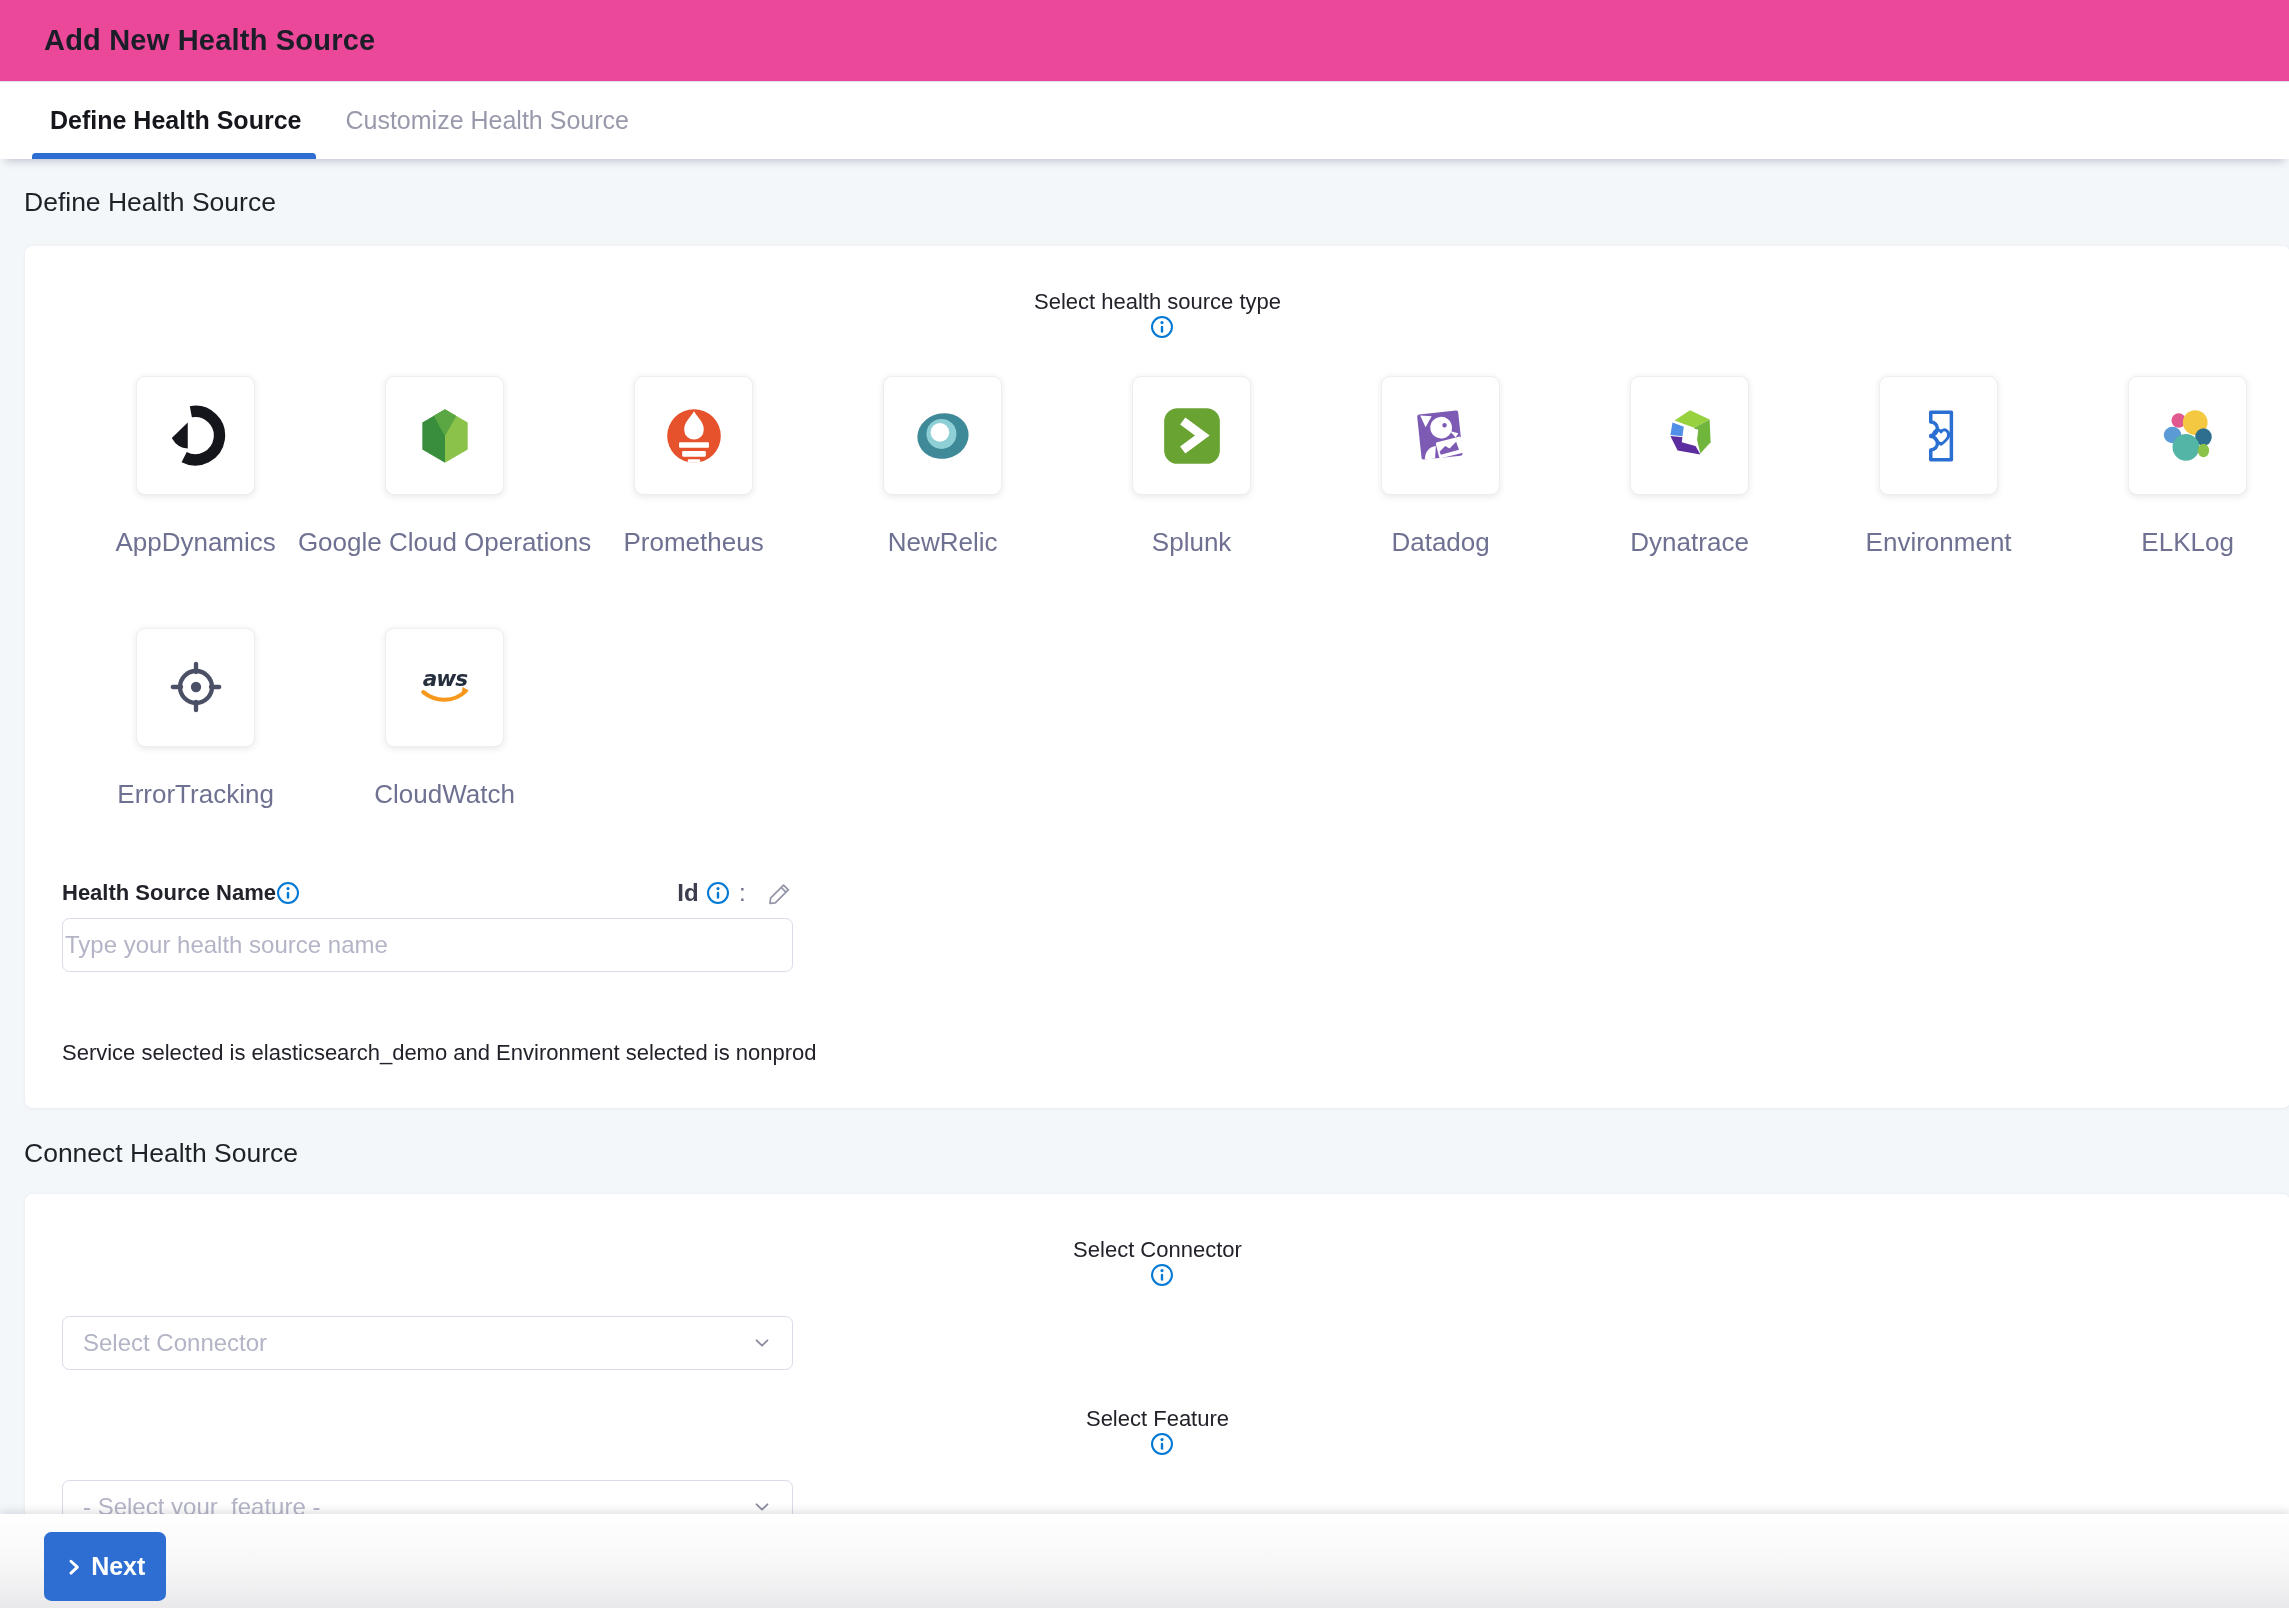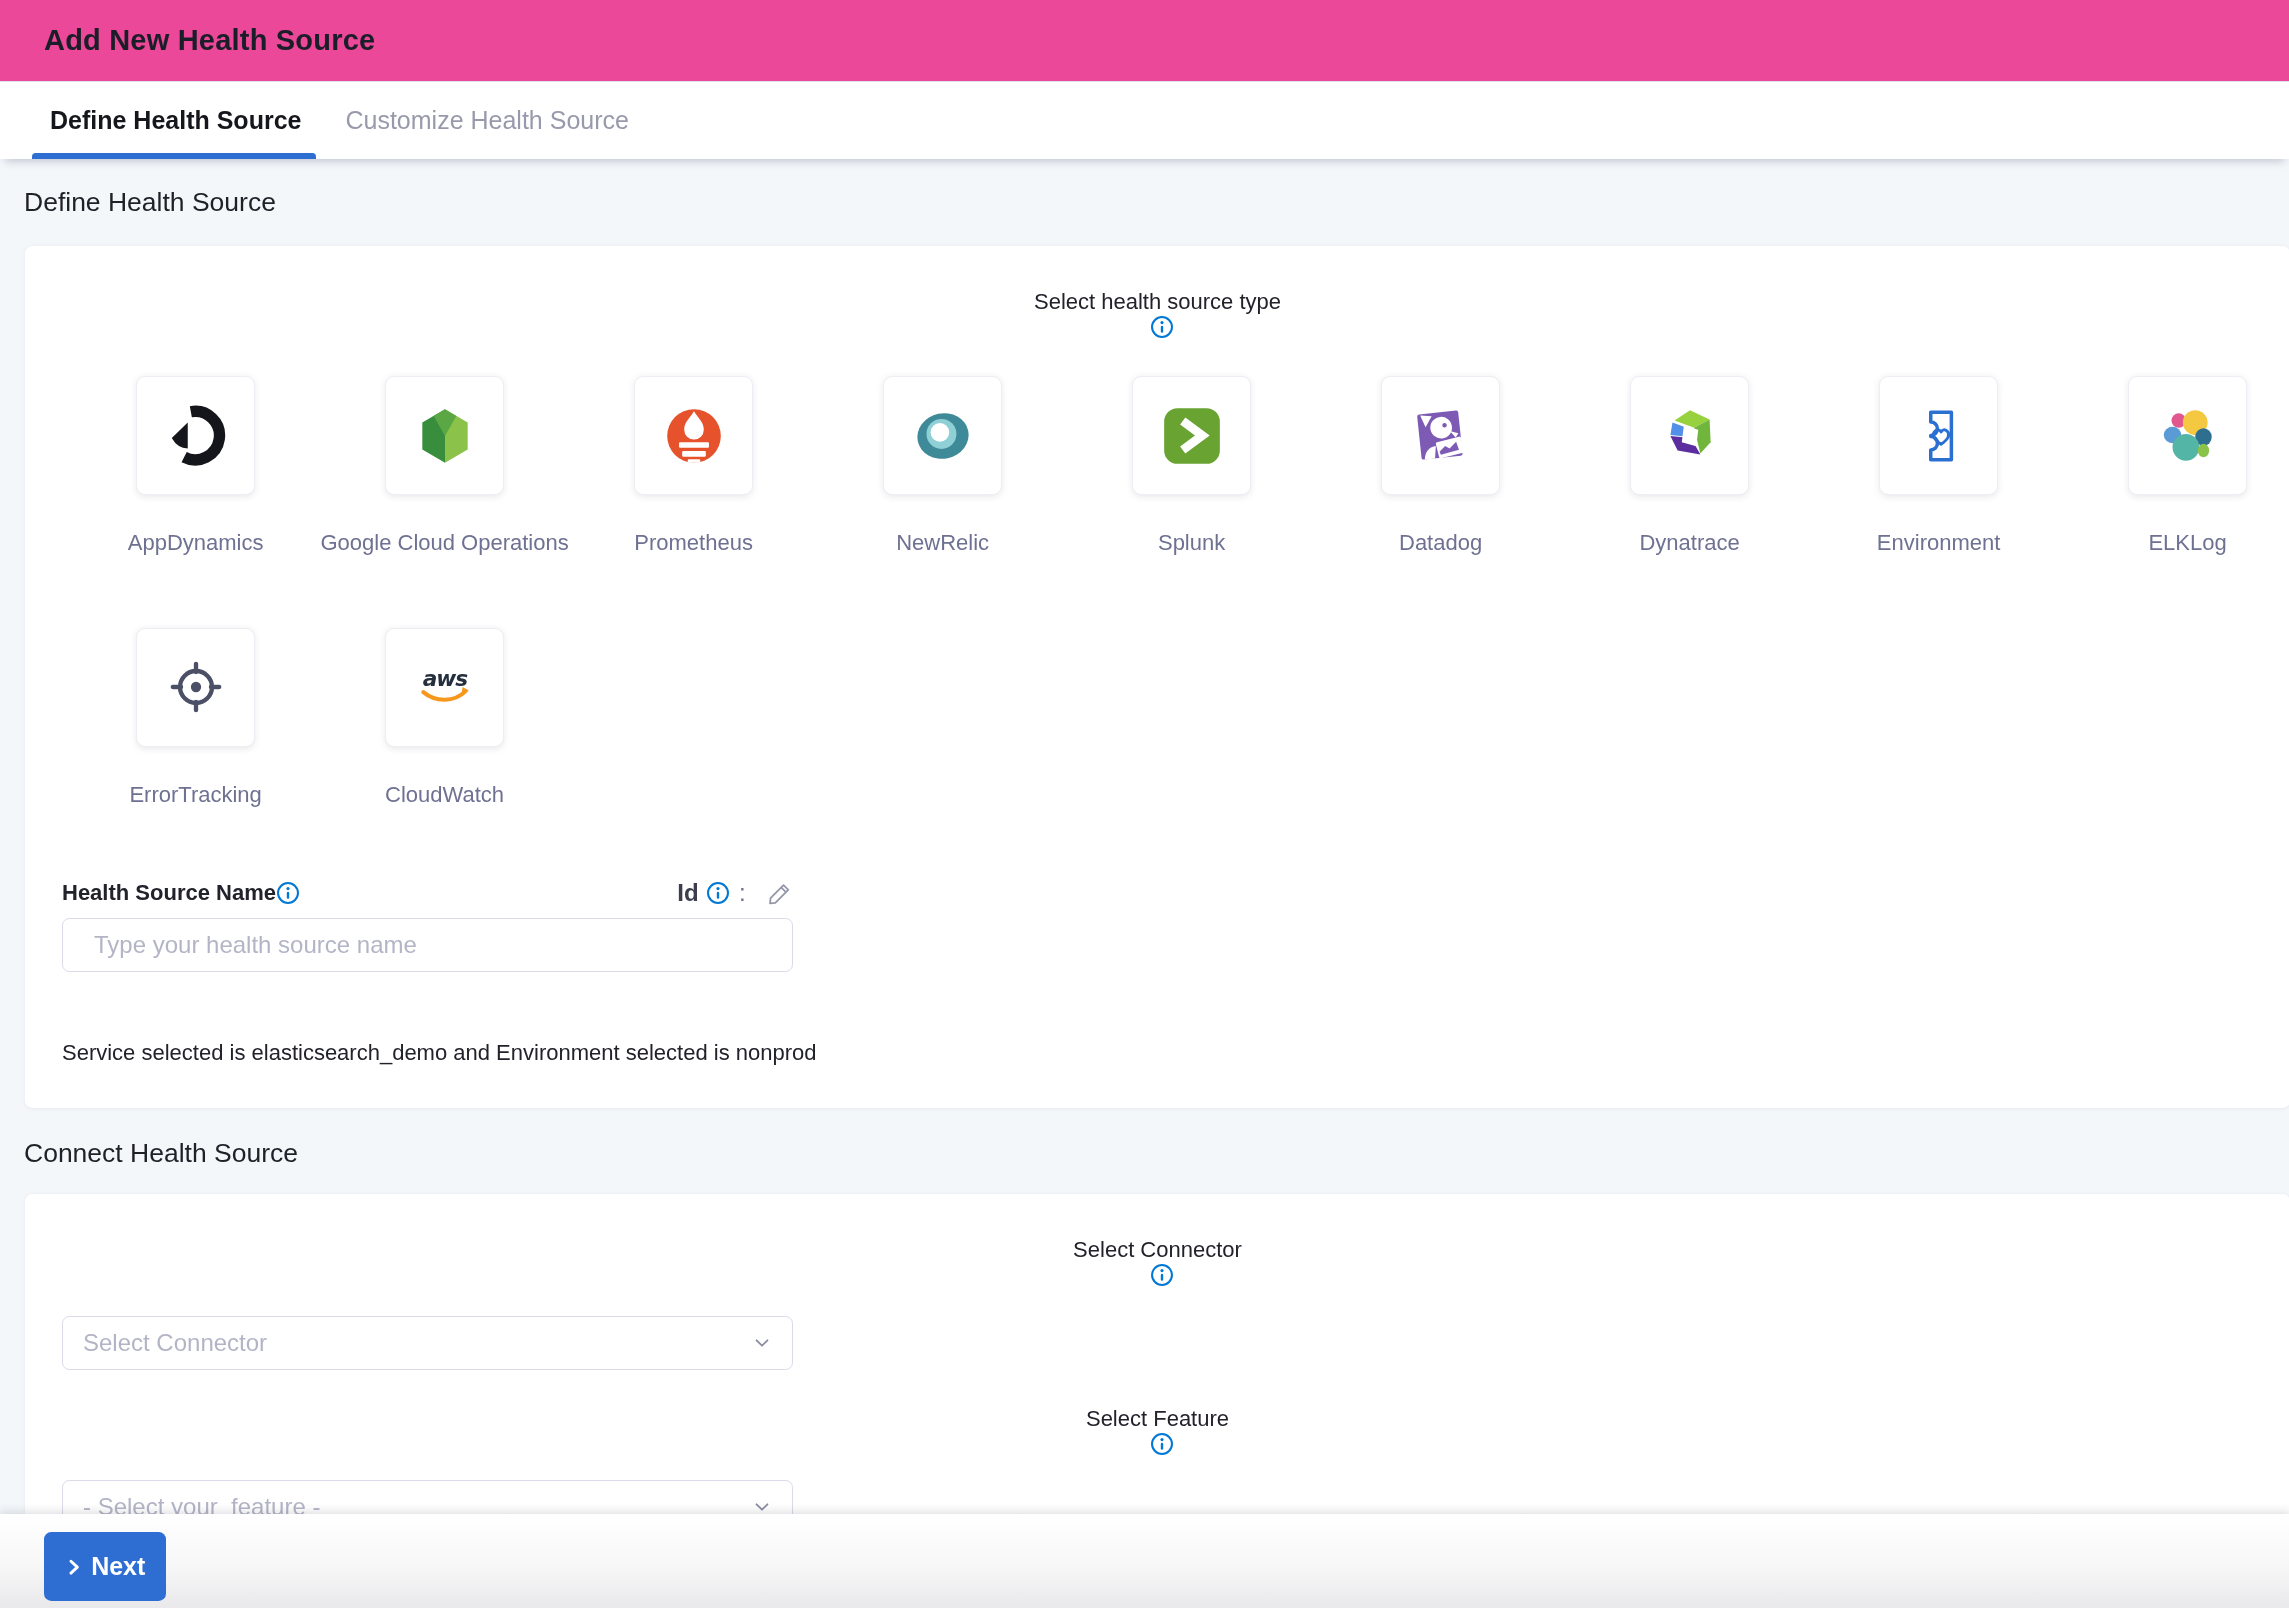--- a/index.html
+++ b/index.html
@@ -38,34 +38,34 @@
   .field-label .info{margin-left:8.2px;display:inline-flex;}
   .info svg{width:24px;height:24px;display:block;}
 
   
   .tile-grid{margin-top:37px;margin-left:9.1px;display:grid;grid-template-columns:repeat(9,249px);row-gap:71px;}
   .tile-cell{display:flex;flex-direction:column;align-items:center;}
   .tile{width:119px;height:119px;background:#fff;border:0.9px solid #eceef4;border-radius:9.1px;
     box-shadow:0 1.8px 6.4px rgba(96,97,112,.14);display:flex;align-items:center;justify-content:center;cursor:pointer;box-sizing:border-box;}
   .tile-icon{width:66px;height:66px;display:flex;align-items:center;justify-content:center;font-style:italic;}
   .tile-icon svg{width:66px;height:66px;display:block;}
-  .tile-label{margin-top:34px;font-size:22px;line-height:27.4px;color:var(--tile-label,#6e7191);white-space:nowrap;}
+  .tile-label{margin-top:34px;font-size:26px;line-height:27.4px;color:var(--tile-label,#6e7191);white-space:nowrap;}
 
   
   .name-row{margin-top:71px;width:731px;display:flex;justify-content:space-between;align-items:center;}
   .name-left,.id-group{display:flex;align-items:center;}
   .name-left .lbl{font-size:22px;font-weight:600;color:#22222b;}
   .id-group .lbl{font-size:24px;font-weight:600;color:#3c3e4e;text-align:center;}
   .id-group .info{margin-left:7.3px;display:inline-flex;}
   .id-colon{margin-left:9.1px;font-size:24px;color:#6e7191;}
   .pencil{margin-left:20px;display:inline-flex;cursor:pointer;}
   .pencil svg{width:27.4px;height:27.4px;display:block;}
 
   .text-input{margin-top:11px;width:731px;height:54px;box-sizing:border-box;border:0.9px solid #d9dbe8;border-radius:7.3px;
-    padding:0 31px;font-size:24px;color:#22222b;font-family:inherit;background:#fff;outline:none;}
+    padding:0 2px;font-size:24px;color:#22222b;font-family:inherit;background:#fff;outline:none;}
   .text-input::placeholder{color:#b3b5c6;}
 
   .service-note{margin:67px 0 0 0;font-size:22px;line-height:27.4px;color:#22222b;}
 
   
   .select-box{margin-top:29px;width:731px;height:54px;box-sizing:border-box;border:0.9px solid #d9dbe8;border-radius:7.3px;background:#fff;
     display:flex;align-items:center;justify-content:space-between;padding:0 20px;cursor:pointer;}
   .select-value{font-size:24px;color:#b3b5c6;white-space:pre;}
   .chevron{display:inline-flex;}
   .chevron svg{width:20px;height:20px;display:block;}

